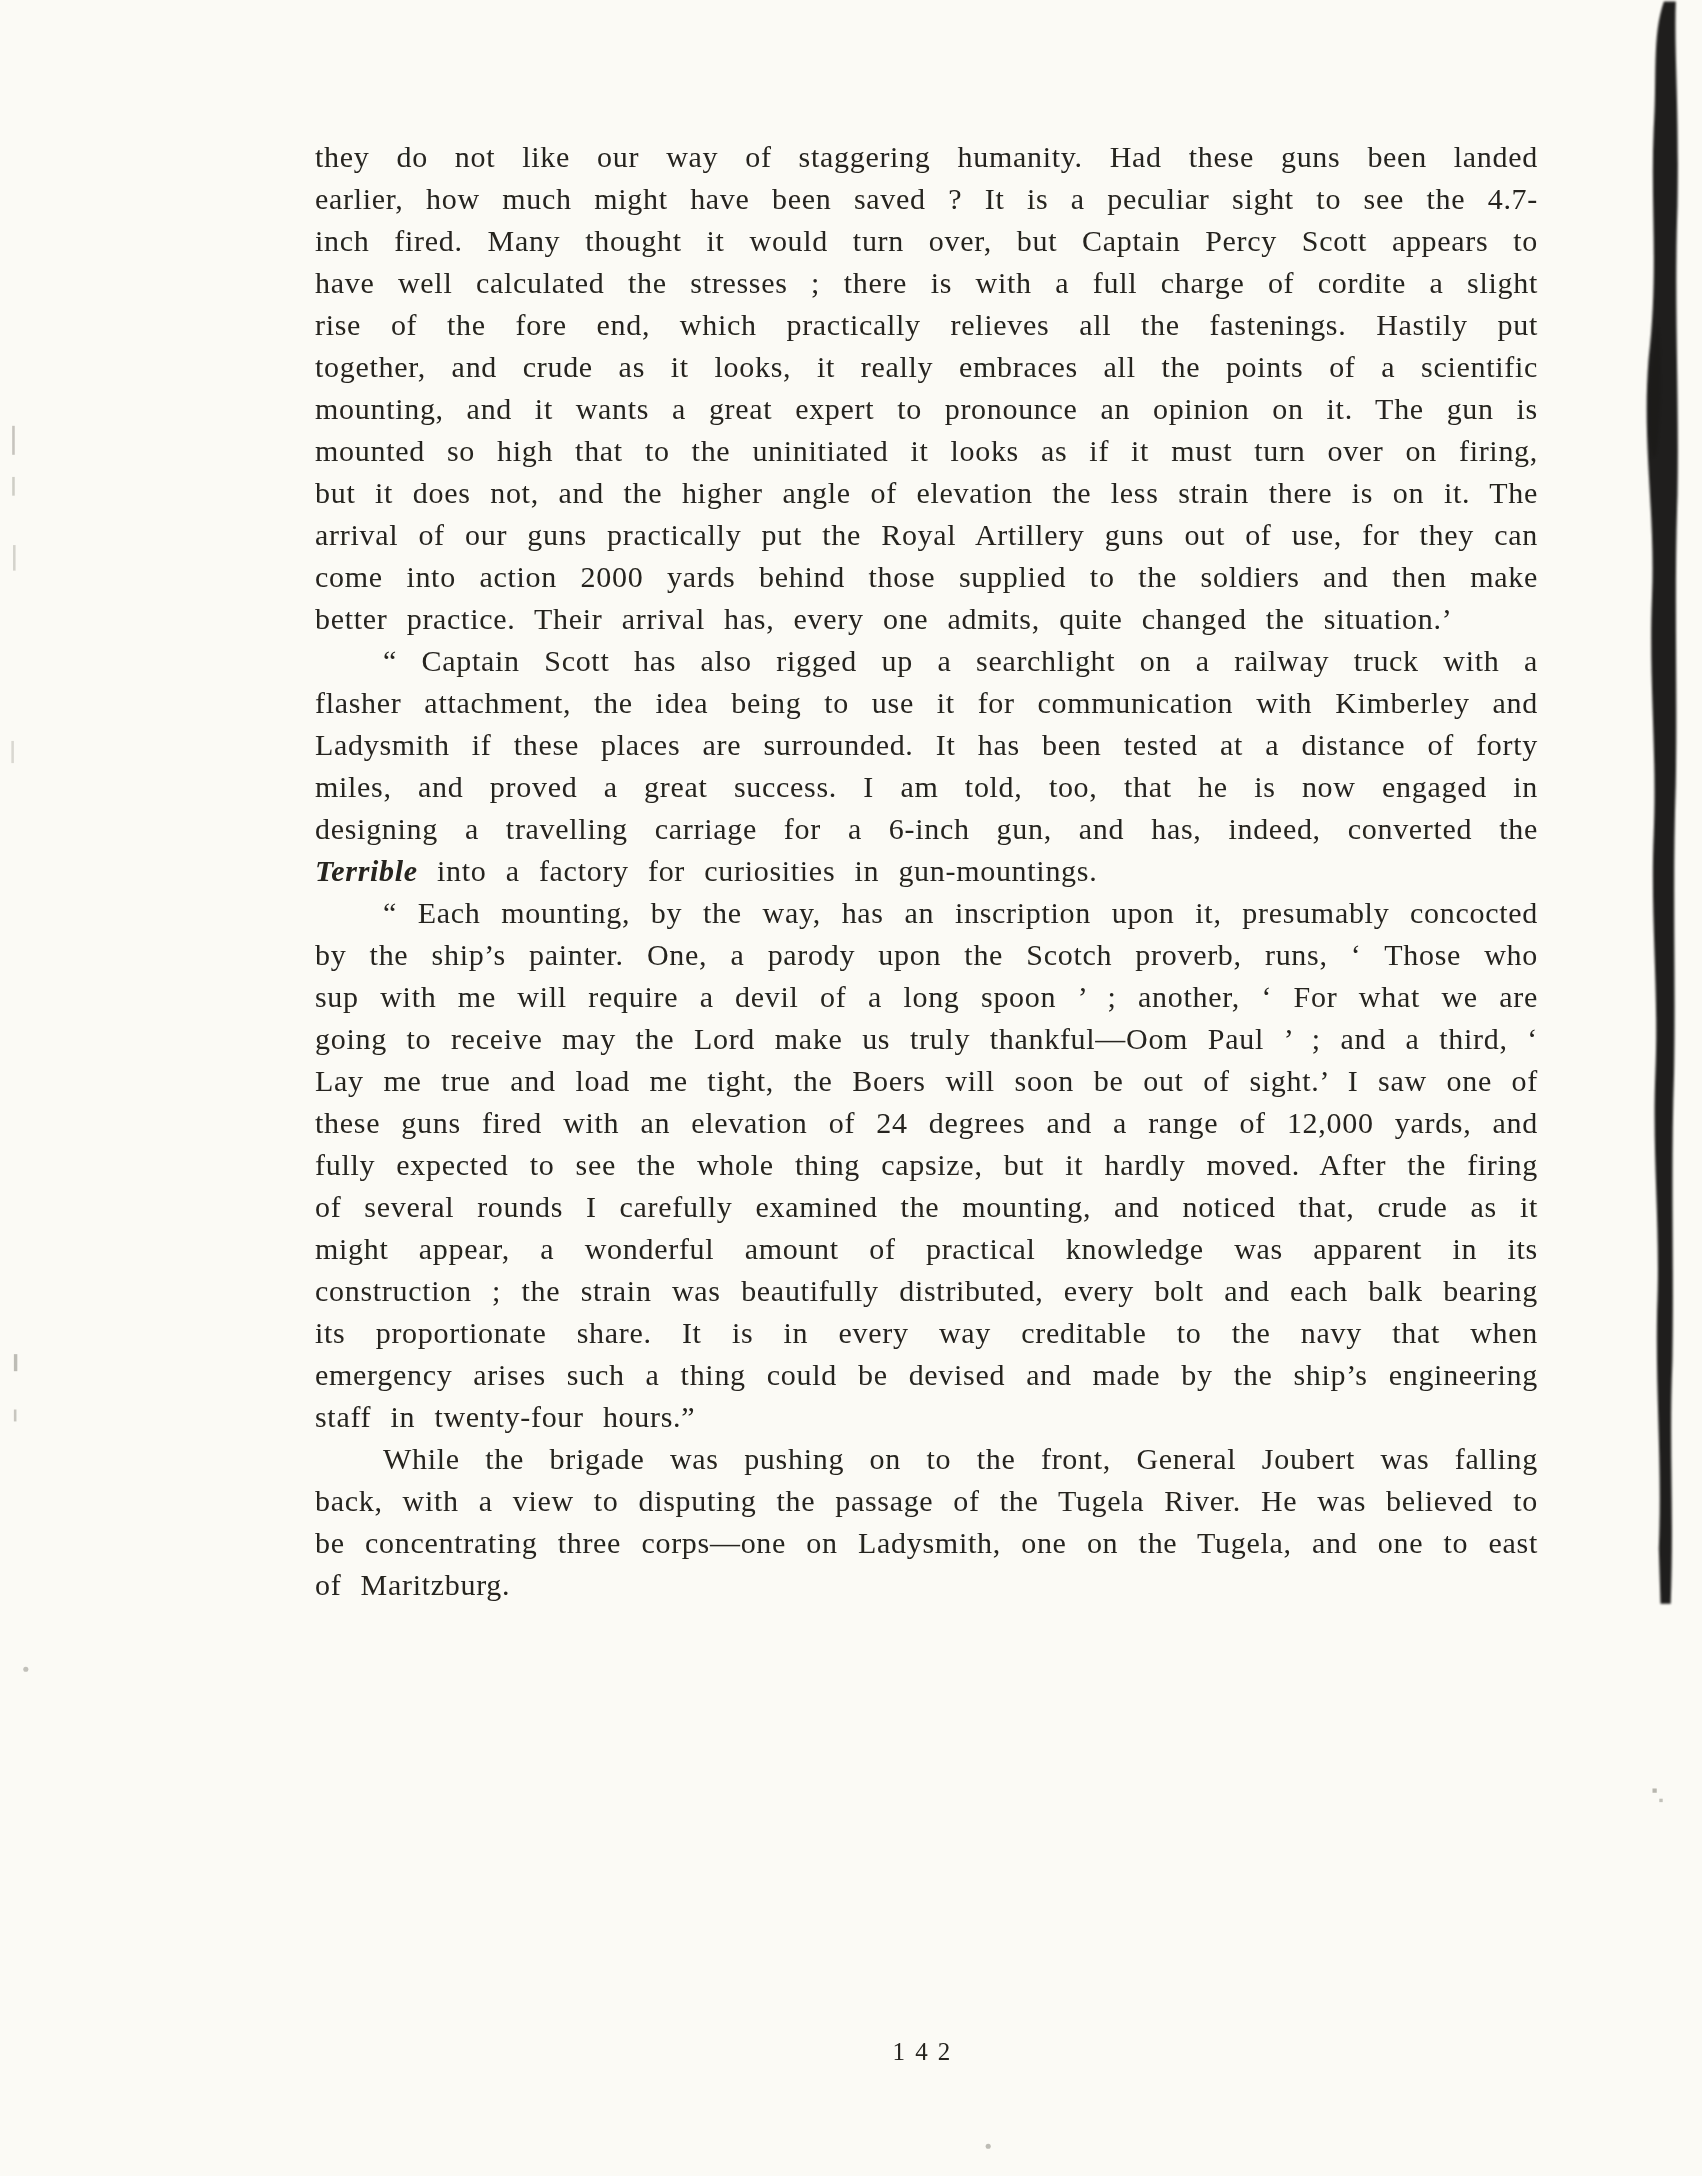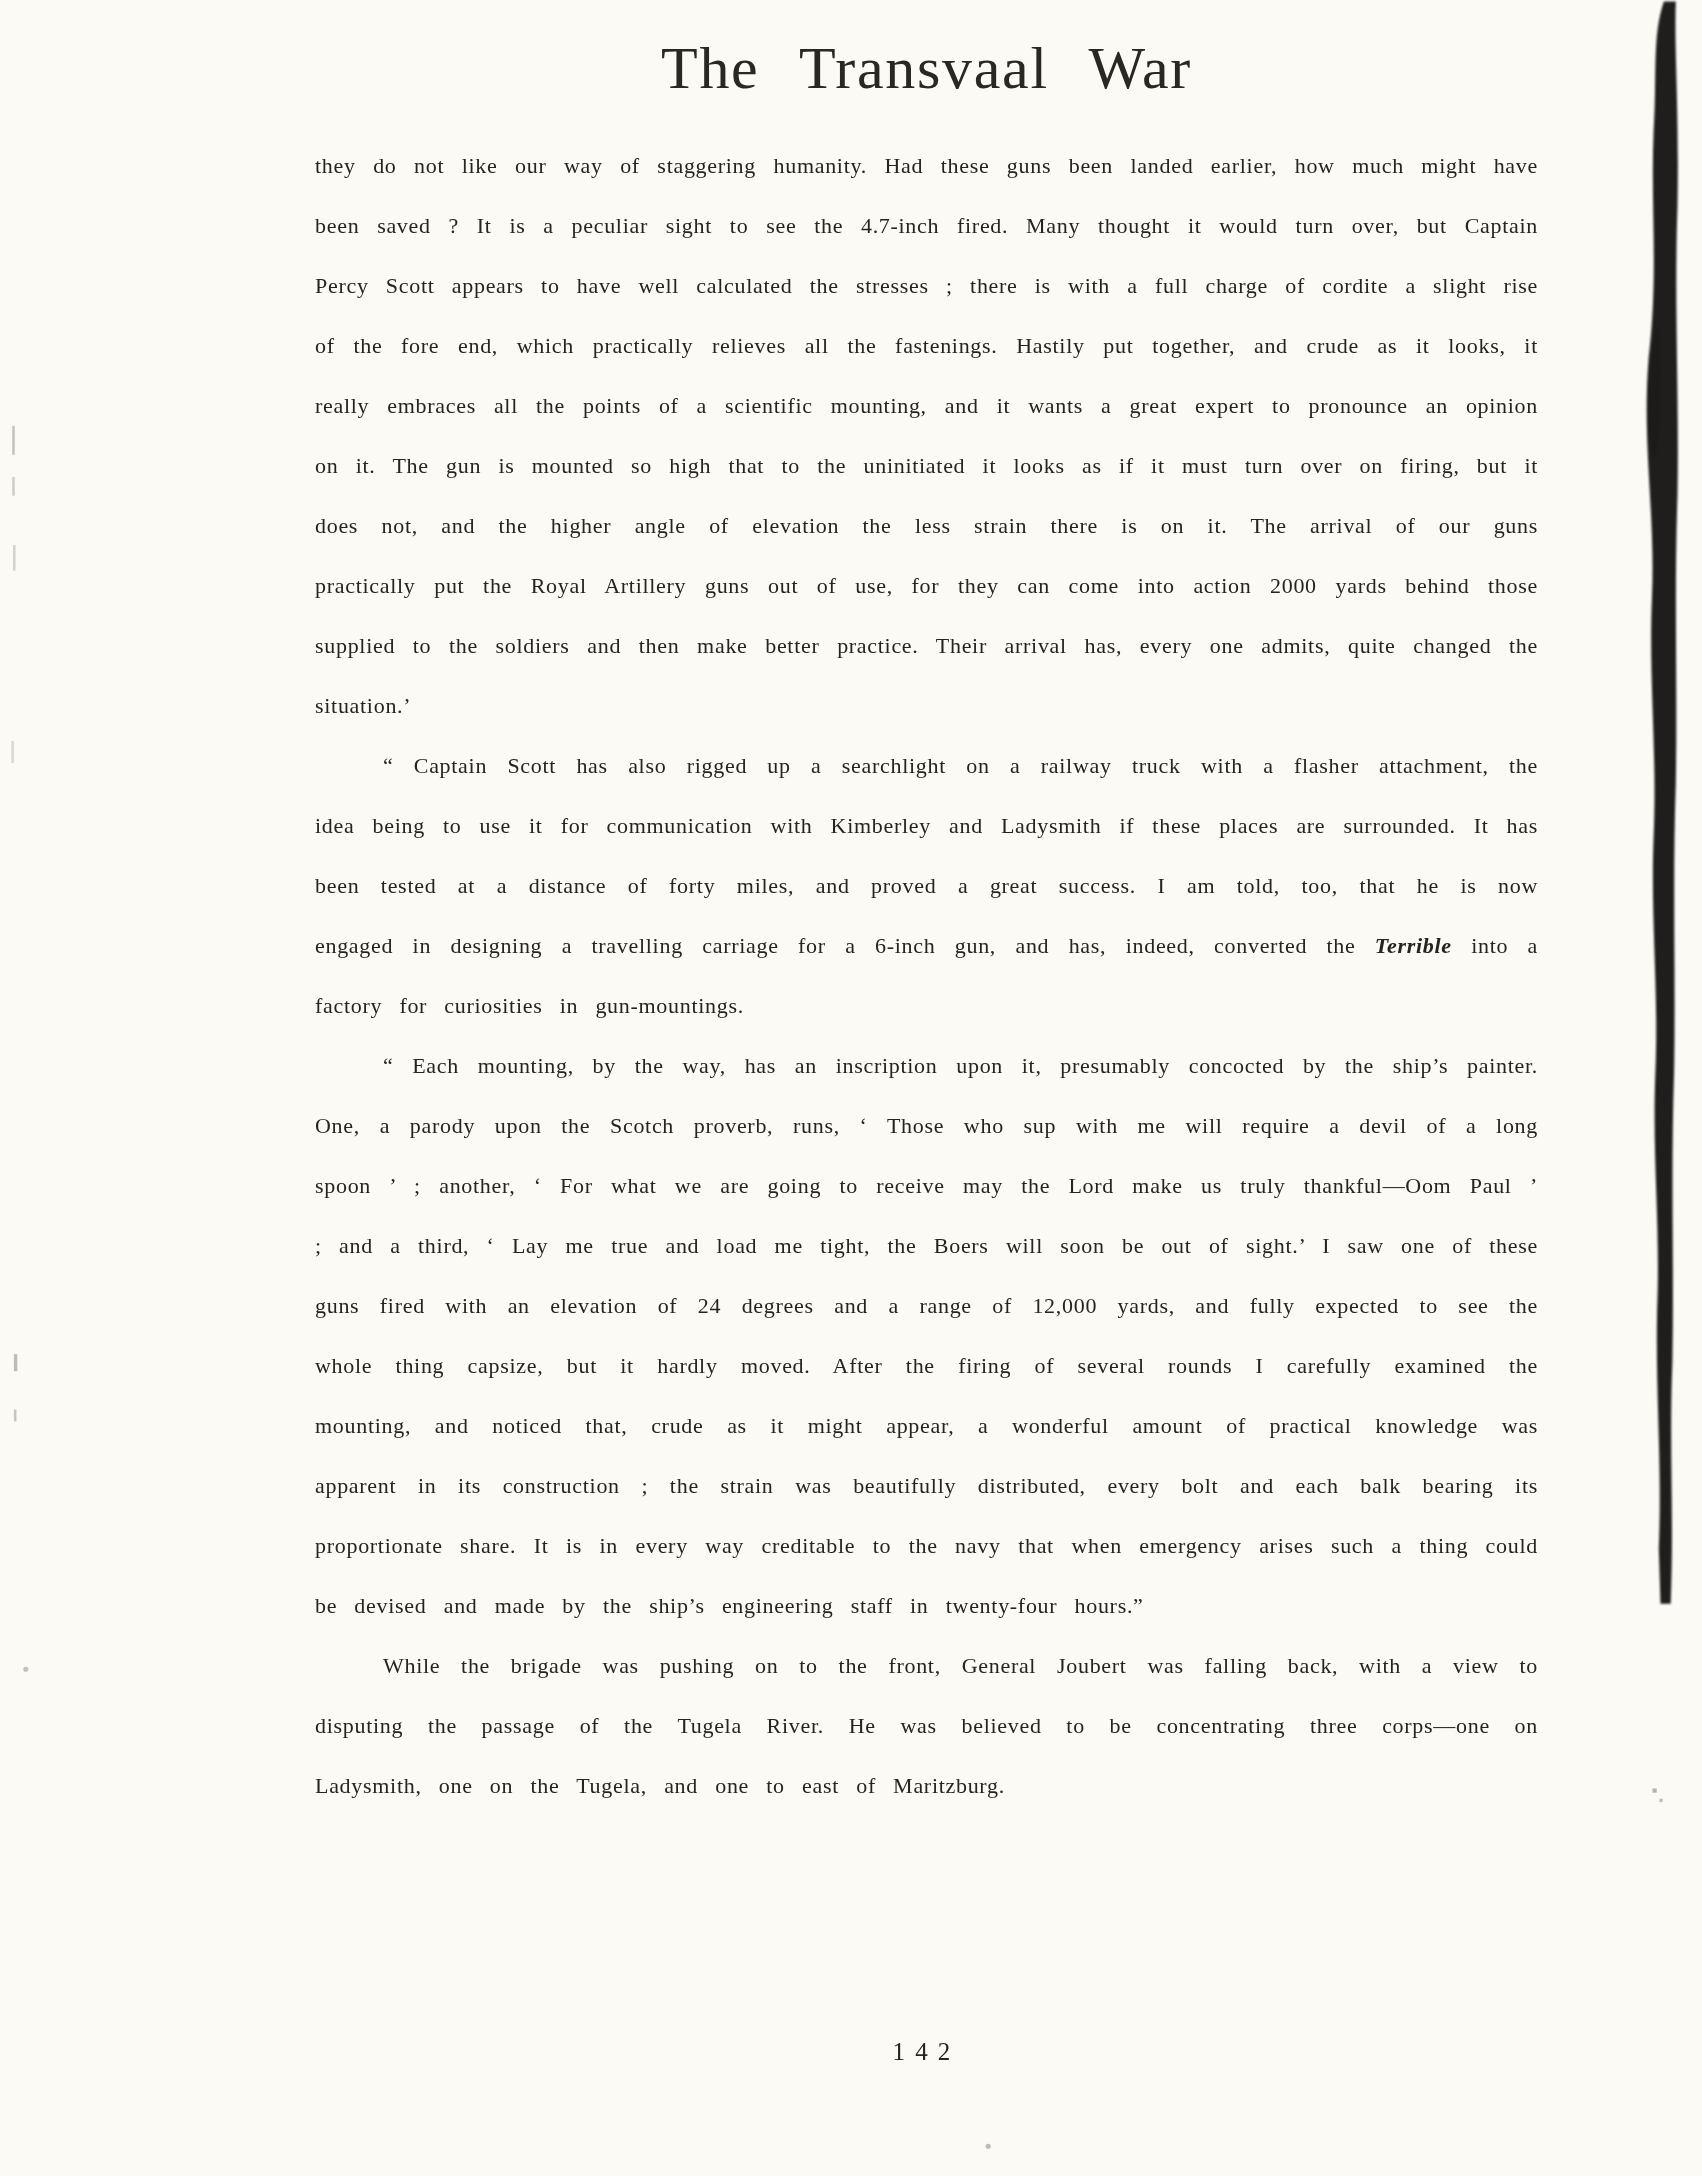--- a/index.html
+++ b/index.html
@@ -24,22 +24,22 @@
     text-align:center;
     font-size:60px;
     font-weight:400;
     letter-spacing:1.7px;
     word-spacing:24px;
     color:#2a2822;
   }
   .body-text{
     position:absolute;
     top:136px;left:315px;width:1223px;
-    font-size:22px;
-    line-height:60px;
+    font-size:30px;
+    line-height:42px;
     text-align:justify;
     letter-spacing:0.7px;
     word-spacing:11px;
   }
   .para{margin:0;padding:0;}
   .para.indent{text-indent:68px;}
   .para em{font-style:italic;font-weight:bold;}
   .page-number{
     position:absolute;
     top:2038px;left:315px;width:1223px;
@@ -60,21 +60,20 @@
     position:absolute;
     top:0;left:0;width:1703px;height:2176px;
     pointer-events:none;
   }
 </style>
 </head>
 <body>
 
 <div class="page">
 
-  <h1 class="title">The Transvaal War</h1>
 
   <div class="body-text" id="paragraphs">
       <p class="para"><span>they do not like our way of staggering humanity.  Had these guns been landed earlier, how much might have been saved ?  It is a peculiar sight to see the 4.7-inch fired.  Many thought it would turn over, but Captain Percy Scott appears to have well calculated the stresses ; there is with a full charge of cordite a slight rise of the fore end, which practically relieves all the fastenings.  Hastily put together, and crude as it looks, it really embraces all the points of a scientific mounting, and it wants a great expert to pronounce an opinion on it.  The gun is mounted so high that to the uninitiated it looks as if it must turn over on firing, but it does not, and the higher angle of elevation the less strain there is on it.  The arrival of our guns practically put the Royal Artillery guns out of use, for they can come into action 2000 yards behind those supplied to the soldiers and then make better practice.  Their arrival has, every one admits, quite changed the situation.’</span></p>
       <p class="para indent"><span>“ Captain Scott has also rigged up a searchlight on a railway truck with a flasher attachment, the idea being to use it for communication with Kimberley and Ladysmith if these places are surrounded.  It has been tested at a distance of forty miles, and proved a great success.  I am told, too, that he is now engaged in designing a travelling carriage for a 6-inch gun, and has, indeed, converted the </span><em>Terrible</em><span> into a factory for curiosities in gun-mountings.</span></p>
       <p class="para indent"><span>“ Each mounting, by the way, has an inscription upon it, presumably concocted by the ship’s painter.  One, a parody upon the Scotch proverb, runs, ‘ Those who sup with me will require a devil of a long spoon ’ ; another, ‘ For what we are going to receive may the Lord make us truly thankful—Oom Paul ’ ; and a third, ‘ Lay me true and load me tight, the Boers will soon be out of sight.’  I saw one of these guns fired with an elevation of 24 degrees and a range of 12,000 yards, and fully expected to see the whole thing capsize, but it hardly moved.  After the firing of several rounds I carefully examined the mounting, and noticed that, crude as it might appear, a wonderful amount of practical knowledge was apparent in its construction ; the strain was beautifully distributed, every bolt and each balk bearing its proportionate share.  It is in every way creditable to the navy that when emergency arises such a thing could be devised and made by the ship’s engineering staff in twenty-four hours.”</span></p>
       <p class="para indent"><span>While the brigade was pushing on to the front, General Joubert was falling back, with a view to disputing the passage of the Tugela River.  He was believed to be concentrating three corps—one on Ladysmith, one on the Tugela, and one to east of Maritzburg.</span></p>
     </div>
 
   <div class="page-number">142</div>
 

